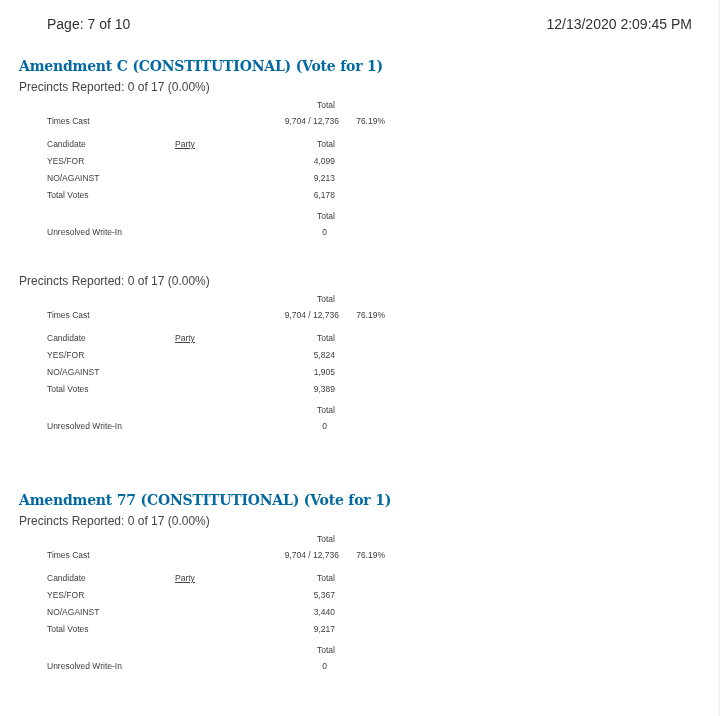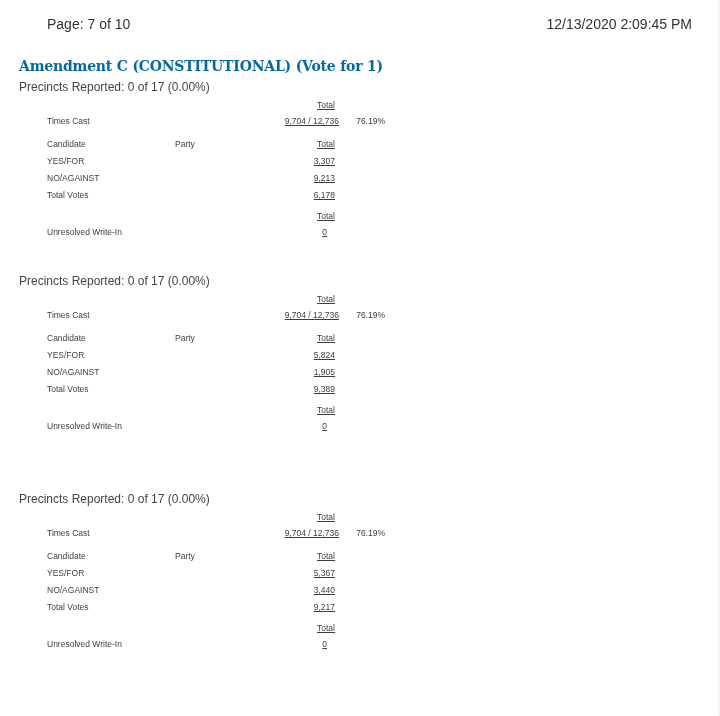--- a/index.html
+++ b/index.html
@@ -52,22 +52,22 @@
       line-height: 12px;
     }
     .row {
       position: relative;
       height: 17px;
       line-height: 17px;
       font-size: 8.5px;
       color: #3d3d3d;
     }
     .row .c-name { position: absolute; left: 0; margin-left: 28px; }
-    .row .c-party { position: absolute; left: 156px; }
-    .row .c-total { position: absolute; right: 48px; text-align: center; text-decoration: underline; }
+    .row .c-party { position: absolute; left: 156px; text-decoration: underline; }
+    .row .c-total { position: absolute; right: 48px; text-align: center; }
     .row .c-total.center { right: 44px; }
     .row .c-pct { position: absolute; right: -6px; }
     .row.hdr-total { height: 16px; line-height: 16px; }
     .gap-sm { height: 6px; }
     .gap-md { height: 4px; }
     .edge-line {
       position: absolute;
       right: 0;
       top: 0;
       bottom: 0;
@@ -98,21 +98,21 @@
     <span class="c-pct">76.19%</span>
   </div>
   <div class="gap-sm"></div>
   <div class="row">
     <span class="c-name">Candidate</span>
     <span class="c-party">Party</span>
     <span class="c-total center">Total</span>
   </div>
   <div class="row">
     <span class="c-name">YES/FOR</span>
-    <span class="c-total center">3,307</span>
+    <span class="c-total center">4,099</span>
   </div>
   <div class="row">
     <span class="c-name">NO/AGAINST</span>
     <span class="c-total center">9,213</span>
   </div>
   <div class="row">
     <span class="c-name">Total Votes</span>
     <span class="c-total center">6,178</span>
   </div>
   <div class="gap-md"></div>
@@ -158,20 +158,21 @@
   <div class="row hdr-total">
     <span class="c-total center">Total</span>
   </div>
   <div class="row">
     <span class="c-name">Unresolved Write-In</span>
     <span class="c-total" style="right:52px">0</span>
   </div>
 </section>
 
 <section class="race" style="top:489px;">
+  <h2 class="race-title">Amendment 77 (CONSTITUTIONAL) (Vote for  1)</h2>
   <div class="precincts">Precincts Reported: 0 of 17 (0.00%)</div>
   <div class="gap-md"></div>
   <div class="row hdr-total">
     <span class="c-total center">Total</span>
   </div>
   <div class="row">
     <span class="c-name">Times Cast</span>
     <span class="c-total" style="right:40px">9,704 / 12,736</span>
     <span class="c-pct">76.19%</span>
   </div>

